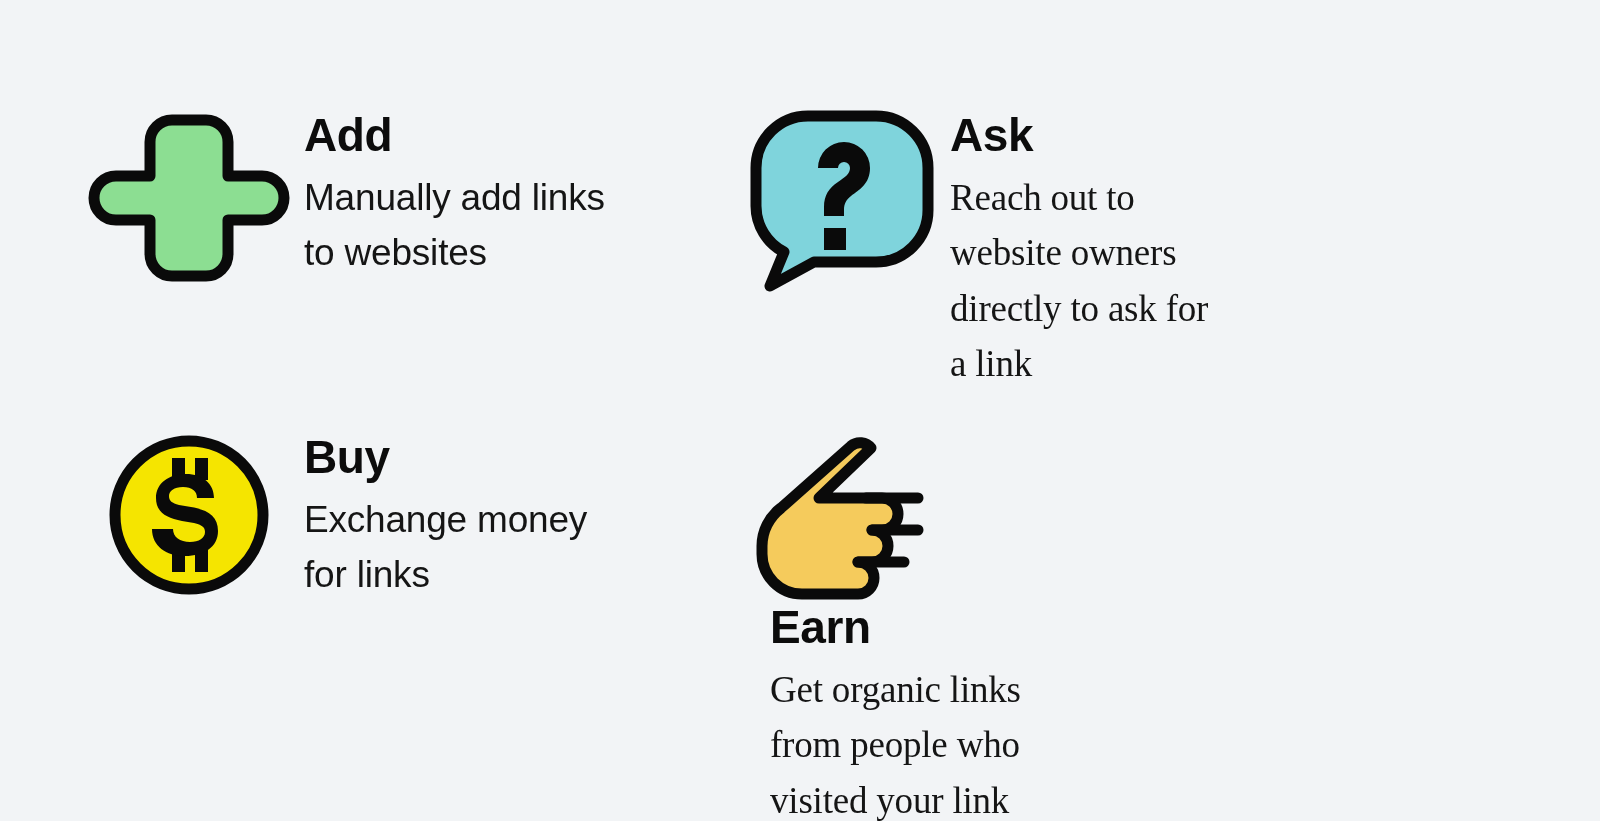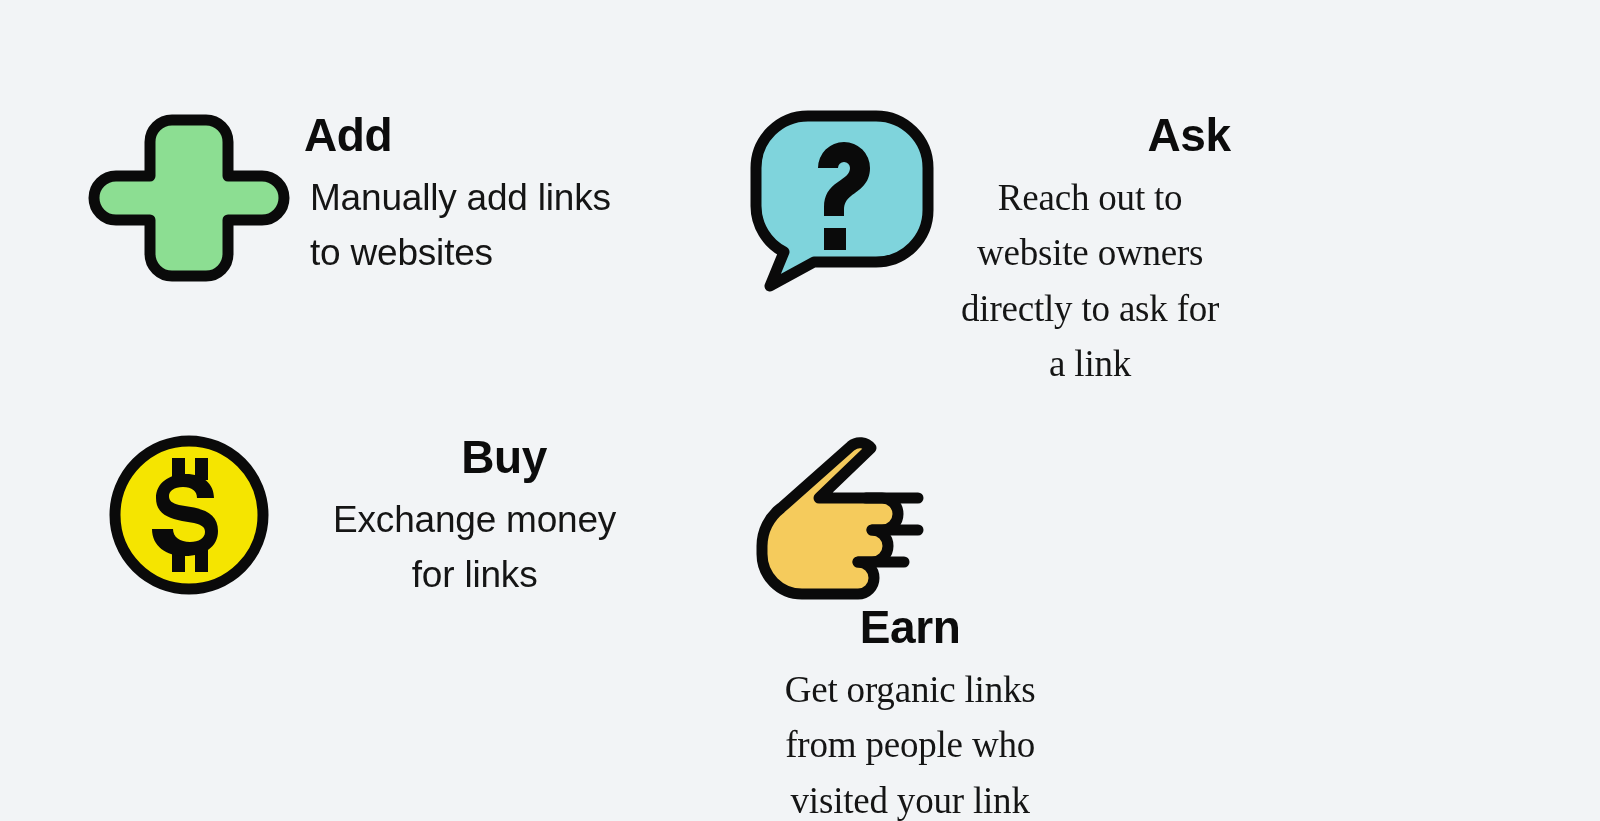--- a/index.html
+++ b/index.html
@@ -23,21 +23,21 @@
 
   .card {
     position: absolute;
     display: flex;
     align-items: flex-start;
   }
 
   
   .card-add  { left: 104px; top: 108px;  width: 600px; }
   .card-ask  { left: 748px; top: 108px;  width: 680px; }
-  .card-buy  { left: 104px; top: 430px;  width: 600px; text-align: center; }
+  .card-buy  { left: 104px; top: 430px;  width: 600px; }
   .card-earn { left: 748px; top: 430px;  width: 680px; flex-direction: column; }
 
   .icon-slot {
     flex: 0 0 auto;
     width: 170px;
     height: 170px;
     position: relative;
   }
   .icon-slot svg {
     display: block;
@@ -52,38 +52,37 @@
   }
 
   .text-slot {
     flex: 1 1 auto;
     padding-left: 30px;
     padding-top: 4px;
   }
   .card-ask .text-slot,
   .card-earn .text-slot {
     padding-left: 22px;
-    text-align: center;
   }
 
   .title {
     font-size: 46px;
     font-weight: 700;
     line-height: 1.04;
     letter-spacing: -0.4px;
     margin: 0 0 10px 0;
     color: #0c0c0c;
   }
 
   .desc {
     font-size: 37px;
     font-weight: 400;
     line-height: 1.5;
     letter-spacing: -0.2px;
-    margin: 6px;
+    margin: 0;
     color: #151515;
     max-width: 16ch;
   }
   .card-ask .desc,
   .card-earn .desc {
     max-width: 14.5ch;
     font-family: Liberation Serif, serif;
   }
 </style>
 </head>

